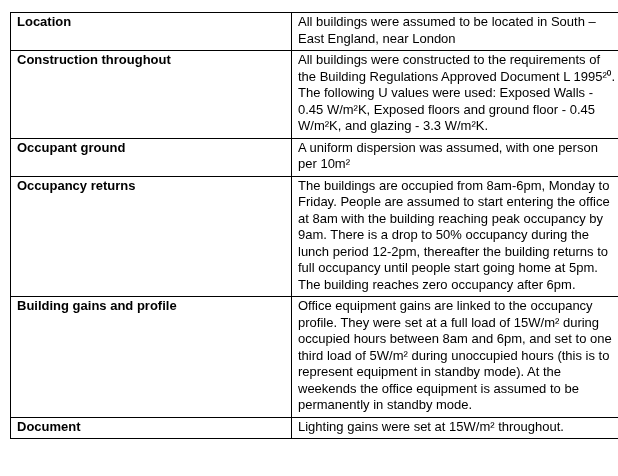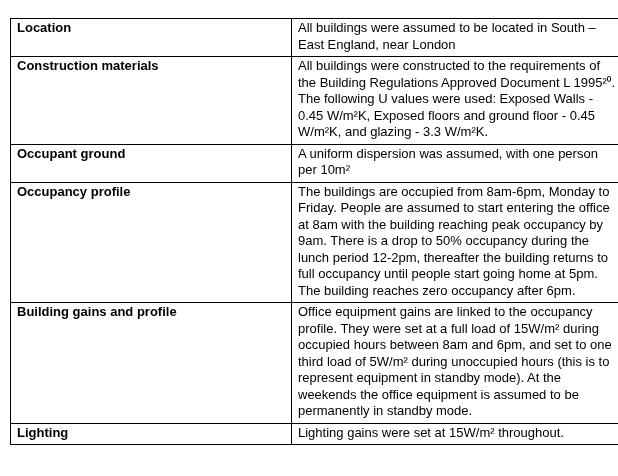--- a/index.html
+++ b/index.html
@@ -8,21 +8,21 @@
     background: #ffffff;
     width: 618px;
     height: 476px;
     overflow: hidden;
   }
   .page {
     width: 618px;
     height: 332px;
     background: #ffffff;
     box-sizing: border-box;
-    padding: 18px 8px 0 10px;
+    padding: 12px 8px 0 10px;
     font-family: "Liberation Sans", sans-serif;
     color: #000000;
   }
   table.params {
     border-collapse: collapse;
     width: 598px;
     table-layout: fixed;
   }
   table.params td {
     border: 1px solid #000000;
@@ -45,34 +45,34 @@
 <body>
 
 <div class="page">
   <table class="params">
     <tbody>
       <tr>
         <td class="label-cell">Location</td>
         <td class="value-cell">All buildings were assumed to be located in South –East England, near London</td>
       </tr>
       <tr>
-        <td class="label-cell">Construction materials</td>
+        <td class="label-cell">Construction throughout</td>
         <td class="value-cell">All buildings were constructed to the requirements of the Building Regulations Approved Document L 1995²⁰. The following U values were used: Exposed Walls - 0.45 W/m²K, Exposed floors and ground floor - 0.45 W/m²K, and glazing - 3.3 W/m²K.</td>
       </tr>
       <tr>
         <td class="label-cell">Occupant ground</td>
         <td class="value-cell">A uniform dispersion was assumed, with one person per 10m²</td>
       </tr>
       <tr>
-        <td class="label-cell">Occupancy profile</td>
+        <td class="label-cell">Occupancy returns</td>
         <td class="value-cell">The buildings are occupied from 8am-6pm, Monday to Friday. People are assumed to start entering the office at 8am with the building reaching peak occupancy by 9am.  There is a drop to 50% occupancy during the lunch period 12-2pm, thereafter the building returns to full occupancy until people start going home at 5pm. The building reaches zero occupancy after 6pm.</td>
       </tr>
       <tr>
         <td class="label-cell">Building gains and profile</td>
         <td class="value-cell">Office equipment gains are linked to the occupancy profile.  They were set at a full load of 15W/m² during occupied hours between 8am and 6pm, and set to one third load of 5W/m² during unoccupied hours (this is to represent equipment in standby mode).  At the weekends the office equipment is assumed to be permanently in standby mode.</td>
       </tr>
       <tr>
-        <td class="label-cell">Lighting</td>
+        <td class="label-cell">Document</td>
         <td class="value-cell">Lighting gains were set at 15W/m² throughout.</td>
       </tr>
     </tbody>
   </table>
 </div>
 
 </body></html>

